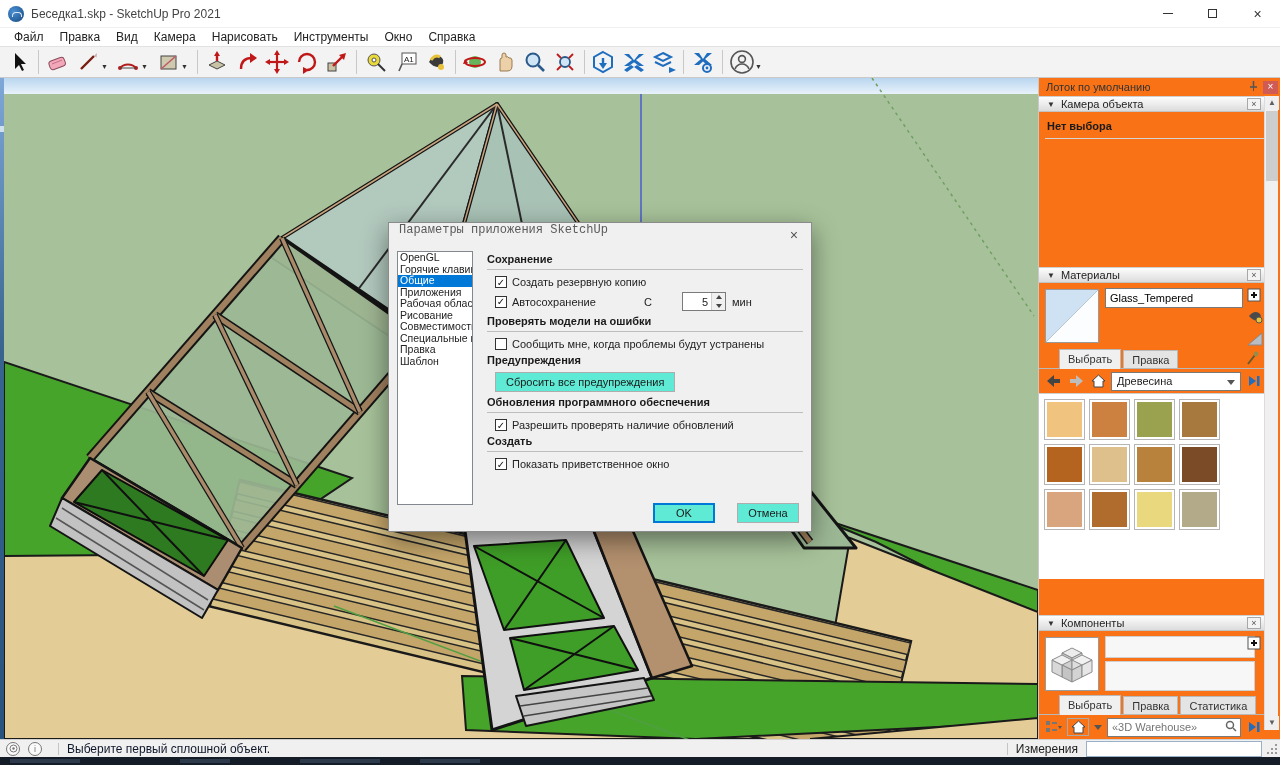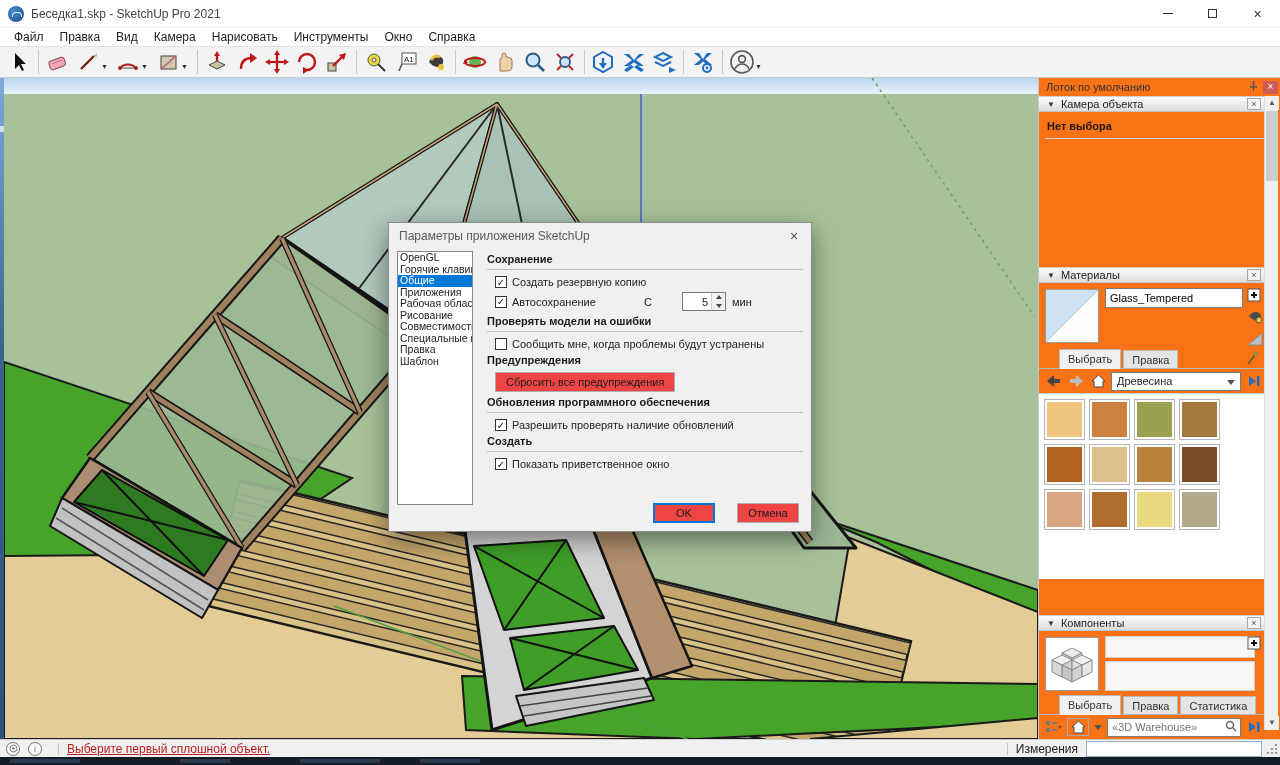--- a/index.html
+++ b/index.html
@@ -36,41 +36,41 @@
   
   .desktop-strip { position:absolute; left:0; top:78px; width:4px; height:679px;
                    background:linear-gradient(180deg,#7fa8d9,#39648f 40%,#27527e); }
   .desktop-strip .dicon { position:absolute; left:0; top:48px; width:4px; height:6px; background:#cfe0ee; }
 
   .viewport { position:absolute; left:4px; top:78px; width:1034px; height:661px; background:#a7c29a; overflow:hidden; }
 
   
   .dialog { position:absolute; left:388px; top:222px; width:424px; height:310px; background:#f0f0f0;
             border:1px solid #8b8b8b; box-shadow:0 8px 24px rgba(0,0,0,.45); font-size:11px; }
-  .dlg-title { height:26px; display:flex; align-items:center; padding-left:10px; color:#5a5a5a; font-size:12px; }
+  .dlg-title { height:26px; display:flex; padding-left:10px; color:#5a5a5a; font-size:12px;font-family:Liberation Mono, monospace; }
   .dlg-close { margin-left:auto; width:34px; height:26px; display:flex; align-items:center; justify-content:center;
                color:#555; font-size:14px; }
   .dlg-list { position:absolute; left:8px; top:28px; width:76px; height:254px; background:#fff;
               border:1px solid #828790; overflow:hidden; font-size:10.5px; line-height:11.5px; }
   .dlg-list .item { padding:0 2px; white-space:nowrap; overflow:hidden; }
   .dlg-list .item.sel { background:#0078d7; color:#fff; }
   .dlg-content { position:absolute; left:98px; top:26px; width:316px; height:256px; }
   .sect-h { font-weight:bold; font-size:11px; color:#1a1a1a; margin-top:4px; }
   .rule { height:1px; background:#bdbdbd; margin:4px 0 6px 0; }
   .cbrow { display:flex; align-items:center; margin:4px 0 4px 8px; }
   .cbox { width:12px; height:12px; border:1px solid #333; background:#fff; margin-right:5px;
           display:flex; align-items:center; justify-content:center; font-size:10px; color:#111; flex:none; }
   .spinrow { display:flex; align-items:center; margin:4px 0 2px 8px; }
   .spin-field { width:44px; height:19px; border:1px solid #7a7a7a; background:#fff; display:flex; }
   .spin-val { flex:1; text-align:right; padding:3px 3px 0 0; }
   .spin-btns { width:14px; display:flex; flex-direction:column; border-left:1px solid #cfcfcf; }
   .spin-btns div { flex:1; background:#f0f0f0; display:flex; align-items:center; justify-content:center; }
   .tri-up { width:0;height:0;border-left:3px solid transparent;border-right:3px solid transparent;border-bottom:4px solid #444; }
   .tri-dn { width:0;height:0;border-left:3px solid transparent;border-right:3px solid transparent;border-top:4px solid #444; }
-  .push-btn { background:#ef4444; border:1px solid #adadad; padding:3px 10px; font-size:11px; color:#1a1a1a; }
+  .push-btn { background:#5eead4; border:1px solid #adadad; padding:3px 10px; font-size:11px; color:#1a1a1a; }
   .dlg-buttons { position:absolute; right:12px; bottom:8px; display:flex; gap:22px; }
   .dlg-buttons .push-btn { width:62px; text-align:center; }
   .push-btn.focused { border:1px solid #0078d7; box-shadow:0 0 0 1px #0078d7 inset; }
 
   
   .tray { position:absolute; left:1038px; top:78px; width:242px; height:661px; background:#f97316;
           border-left:1px solid #c9c9c9; font-size:11px; }
   .tray-header { height:18px; display:flex; align-items:center; padding:0 2px 0 7px; color:#333; }
   .tray-close { width:15px; height:13px; background:#cf5b54; color:#fff; font-size:10px; line-height:12px;
                 text-align:center; margin-left:4px; }
@@ -128,21 +128,21 @@
   .comp-thumb { width:42px; height:38px; border:1px solid #bbb; background:#fff; margin-right:8px; flex:none; }
   .comp-name { font-weight:bold; font-size:11px; }
   .comp-author { font-size:10.5px; color:#222; }
 
   
   .statusbar { position:absolute; left:0; top:739px; width:1280px; height:18px; background:#f0f0f0;
                border-top:1px solid #d0d0d0; display:flex; align-items:center; padding-left:6px; }
   .st-circle { width:14px; height:14px; border-radius:50%; border:1px solid #777; color:#777; font-size:9px;
                display:flex; align-items:center; justify-content:center; margin-right:8px; background:#fafafa; }
   .st-sep { width:1px; height:12px; background:#c4c4c4; margin:0 8px; }
-  .st-hint { color:#b91c1c;text-decoration:underline; }
+  .st-hint { color:#0f172a; }
   .st-right { margin-left:auto; display:flex; align-items:center; }
   .meas-input { width:176px; height:16px; border:1px solid #9ab0c6; background:#fff; margin:0 4px 0 8px;
                 font-family:inherit; }
   .grip { width:12px; height:12px; margin-right:2px;
           background:radial-gradient(circle at 2px 10px,#9a9a9a 1px,transparent 1.5px),
                      radial-gradient(circle at 6px 10px,#9a9a9a 1px,transparent 1.5px),
                      radial-gradient(circle at 10px 10px,#9a9a9a 1px,transparent 1.5px),
                      radial-gradient(circle at 6px 6px,#9a9a9a 1px,transparent 1.5px),
                      radial-gradient(circle at 10px 6px,#9a9a9a 1px,transparent 1.5px),
                      radial-gradient(circle at 10px 2px,#9a9a9a 1px,transparent 1.5px); }

